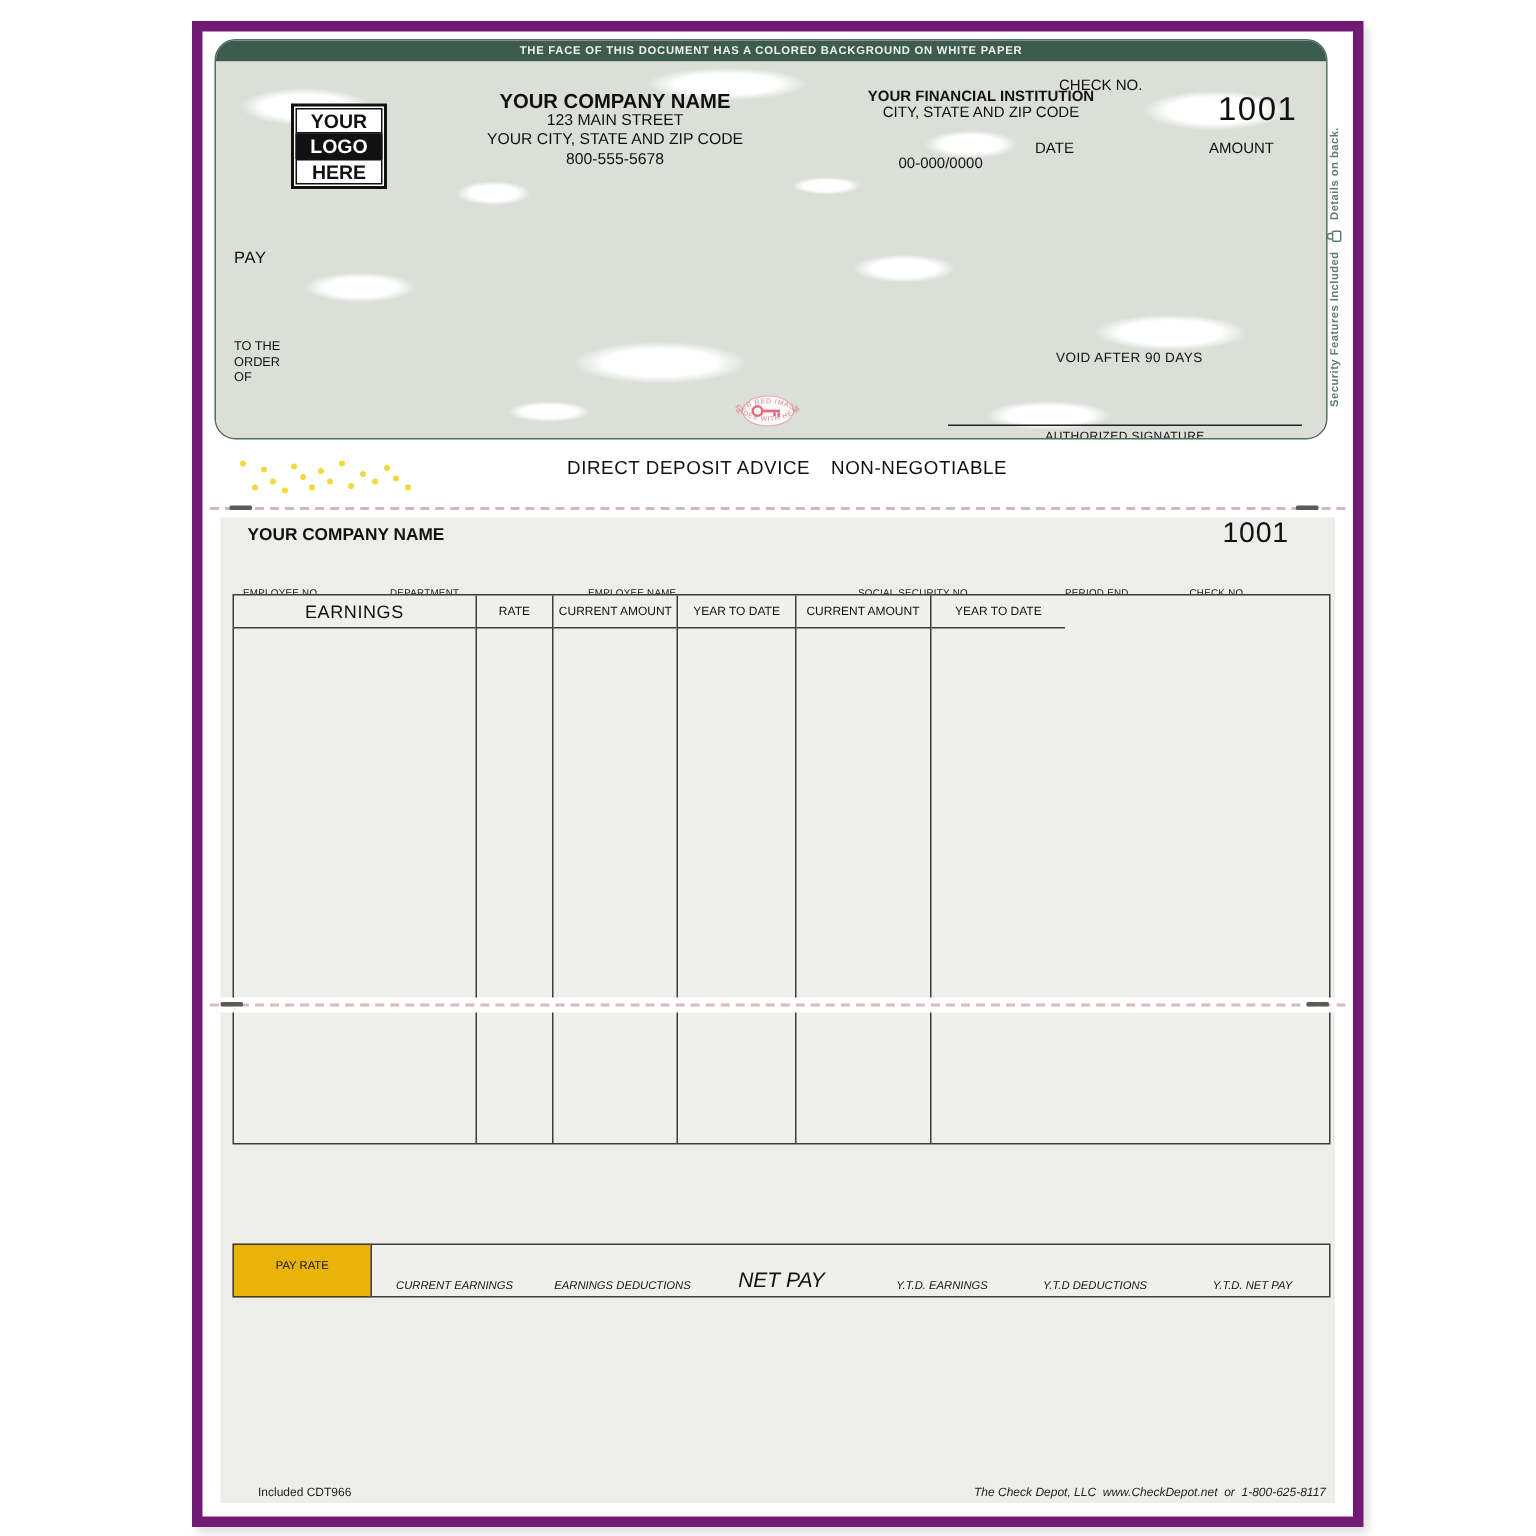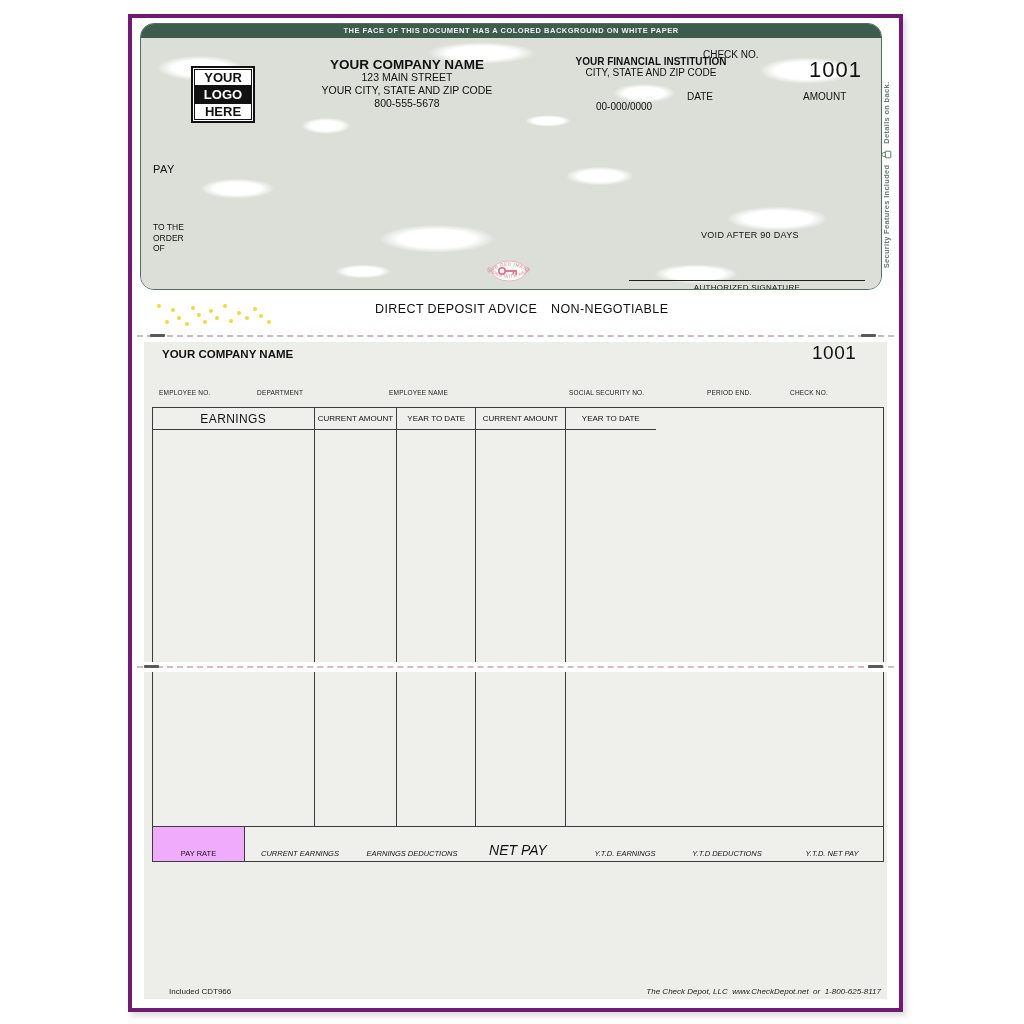--- a/index.html
+++ b/index.html
@@ -3,21 +3,21 @@
 <meta charset="utf-8">
 <style>
   html,body{margin:0;padding:0;}
   body{
     width:1024px;height:1024px;background:#ffffff;position:relative;
     font-family:"Liberation Sans", sans-serif;color:#111;overflow:hidden;
   }
   
   .paper{
     position:absolute;left:128px;top:14px;width:767px;height:990px;
-    background:#ffffff;border:4px solid #701a75;
+    background:#ffffff;border:7px solid #701a75;
     box-shadow:3px 4px 6px rgba(0,0,0,.14);
   }
   
   .check{
     position:absolute;left:8px;top:5px;width:740px;height:265px;
     border:1.5px solid #50705e;border-radius:14px;overflow:hidden;
     background-color:#dce0d9;
   }
   .check-banner{
     position:absolute;left:0;top:0;right:0;height:14px;background:#3e5c4d;
@@ -93,36 +93,36 @@
   .perf1{top:317px;}
   .perf-band{position:absolute;left:5px;right:5px;top:644px;height:10px;background:#fff;}
   .perf-band::after{content:"";position:absolute;left:0;right:0;top:4px;border-top:2px dashed #d8bcbf;}
   .perf-tick{position:absolute;width:15px;height:3px;background:#5a5a5a;border-radius:1px;}
   
   .stub{position:absolute;left:12px;top:324px;width:743px;height:657px;background:#edeeea;}
   .stub-company{position:absolute;left:18px;top:6px;font-size:11.5px;font-weight:bold;}
   .stub-checkno{position:absolute;left:668px;top:0;font-size:19px;letter-spacing:.5px;}
   .info-label{position:absolute;top:47px;font-size:6.5px;letter-spacing:.2px;color:#1a1a1a;}
   .paytable{
-    position:absolute;left:8px;top:65px;width:732px;height:425px;
+    position:absolute;left:8px;top:51px;width:732px;height:367px;
     border:1.2px solid #3c3c3c;display:flex;box-sizing:border-box;background:#eff0ec;
   }
   .ptcol{border-right:1px solid #3c3c3c;display:flex;flex-direction:column;box-sizing:border-box;}
   .ptcol:last-child{border-right:none;}
   .pthead{
     height:21px;border-bottom:1px solid #3c3c3c;display:flex;align-items:center;
     justify-content:center;font-size:8px;text-align:center;flex:none;
   }
   .pthead.big{font-size:12px;letter-spacing:.4px;}
   .c0{width:22.13%}.c1{width:6.97%}.c2{width:7.10%}.c3{width:11.34%}
   .c4{width:10.79%}.c5{width:17.08%}.c6{width:12.30%}.c7{width:12.29%}
   .totals-box1{
     position:absolute;left:8px;top:484px;width:93px;height:36px;border:1.2px solid #3c3c3c;
     box-sizing:border-box;display:flex;align-items:flex-end;justify-content:center;
-    padding-bottom:3px;font-size:7.5px;background:#f0abfc;
+    padding-bottom:16px;font-size:7.5px;background:#eab308;
   }
   .totals-box2{position:absolute;left:100px;top:484px;width:640px;height:36px;border:1.2px solid #3c3c3c;box-sizing:border-box;background:#eff0ec;}
   .tot-label{position:absolute;bottom:3px;transform:translateX(-50%);font-size:7.5px;white-space:nowrap;font-style:italic;}
   .tot-label.big{font-size:14px;margin-top:13px;}
   .stub-footer-left{position:absolute;left:25px;top:645px;font-size:8px;color:#222;}
   .stub-footer-right{position:absolute;right:6px;top:645px;font-size:8px;color:#222;white-space:pre;font-style:italic;}
   svg{display:block;}
 </style>
 </head>
 <body>
@@ -209,20 +209,23 @@
     <span class="info-label" style="left:113px">DEPARTMENT</span>
     <span class="info-label" style="left:245px">EMPLOYEE NAME</span>
     <span class="info-label" style="left:425px">SOCIAL SECURITY NO.</span>
     <span class="info-label" style="left:563px">PERIOD END.</span>
     <span class="info-label" style="left:646px">CHECK NO.</span>
 
     <div class="paytable">
       <div class="ptcol c0">
           <div class="pthead big">EARNINGS</div>
         </div>
+      <div class="ptcol c2">
+          <div class="pthead">RATE</div>
+        </div>
       <div class="ptcol c3">
           <div class="pthead">CURRENT AMOUNT</div>
         </div>
       <div class="ptcol c4">
           <div class="pthead">YEAR TO DATE</div>
         </div>
       <div class="ptcol c6">
           <div class="pthead">CURRENT AMOUNT</div>
         </div>
       <div class="ptcol c7">

